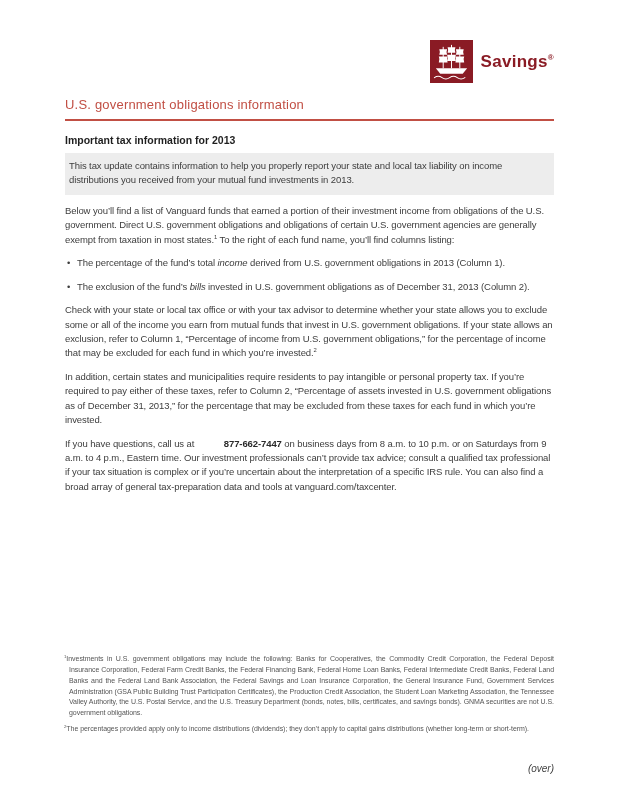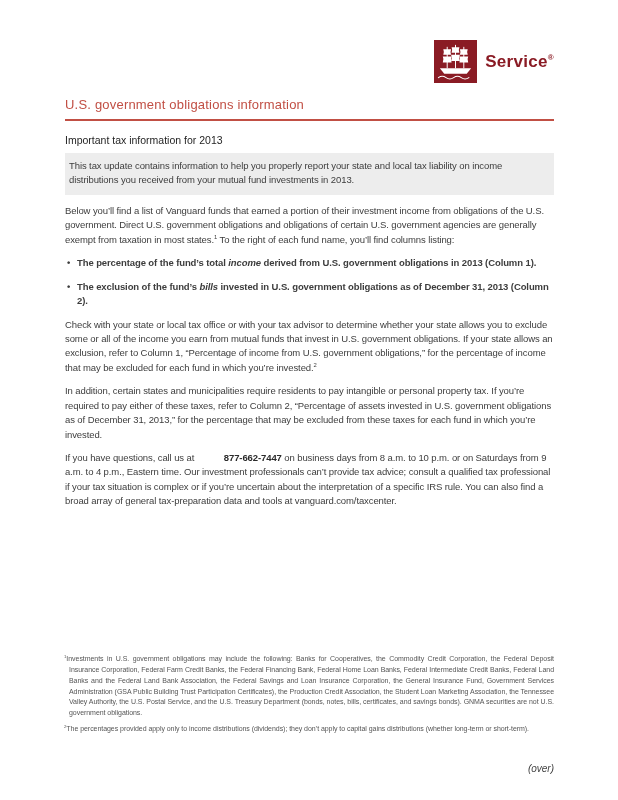--- a/index.html
+++ b/index.html
@@ -19,29 +19,29 @@
   .logo-row { display:flex; justify-content:flex-end; margin-bottom:14px; }
   .logo { display:flex; align-items:center; gap:8px; }
   .logo-box { width:43px; height:43px; background:#8a1b24; display:flex; align-items:center; justify-content:center; }
   .logo-text { font-size:17px; font-weight:bold; color:#8a1b24; letter-spacing:0.3px; }
   .logo-text .reg { font-size:8px; vertical-align:super; }
 
   
   .title { font-size:13px; font-weight:400; color:#c14f44; letter-spacing:0.2px; margin-top:2px; }
   .rule { height:2px; background:#c14f44; margin-top:7px; margin-bottom:13px; }
 
-  .section-heading { font-size:10.5px; font-weight:normal; color:#1f1f1f; margin-bottom:7px; }
+  .section-heading { font-size:10.5px; font-weight:bold; color:#1f1f1f; margin-bottom:7px; }
 
   p.body, .intro, .bullets li {
     font-size:9.5px; line-height:1.52; letter-spacing:-0.1px; color:#3d3d3d;
   }
   .intro { background:#ededed; padding:6px 4px 7px 4px; }
   p.body { margin-top:9px; }
   .bullets { list-style:none; margin-top:9px; }
-  .bullets li { position:relative; padding-left:12px; margin-bottom:9px;font-weight:bold; }
+  .bullets li { position:relative; padding-left:12px; margin-bottom:9px; }
   .bullets li::before { content:"\2022"; position:absolute; left:2px; }
   sup { font-size:0.62em; vertical-align:super; line-height:0; }
   em { font-style:italic; }
   strong { font-weight:bold; color:#2a2a2a;padding-left:27px; }
 
   
   .footnotes { position:absolute; left:64px; right:64px; bottom:60px; }
   .footnote {
     font-size:7px; line-height:1.55; color:#555555;
     text-align:justify; letter-spacing:-0.05px;
@@ -73,21 +73,21 @@
               <path d="M26.5 9.5 h8 q-1.2 2.8 0 5.6 h-8 q1.2 -2.8 0 -5.6 z"></path>
               <path d="M26 17 h9 q-1.4 3 0 6 h-9 q1.4 -3 0 -6 z"></path>
               <path d="M6 29 h32 l-4.5 5.5 h-23 z"></path>
             </g>
             <g fill="none" stroke="#ffffff" stroke-width="1.1" stroke-linecap="round">
               <path d="M4.5 38.5 q3.9 -2.8 7.8 0 t7.8 0 t7.8 0 t7.8 0"></path>
             </g>
           </svg>
         </div>
         <div class="logo-text">
-          <span>Service</span><span class="reg">®</span>
+          <span>Savings</span><span class="reg">®</span>
         </div>
       </div>
     </div>
 
     <h1 class="title">U.S. government obligations information</h1>
     <div class="rule"></div>
 
     <h2 class="section-heading">Important tax information for 2013</h2>
 
     <p class="intro">This tax update contains information to help you properly report your state and local tax liability on income distributions you received from your mutual fund investments in 2013.</p>

